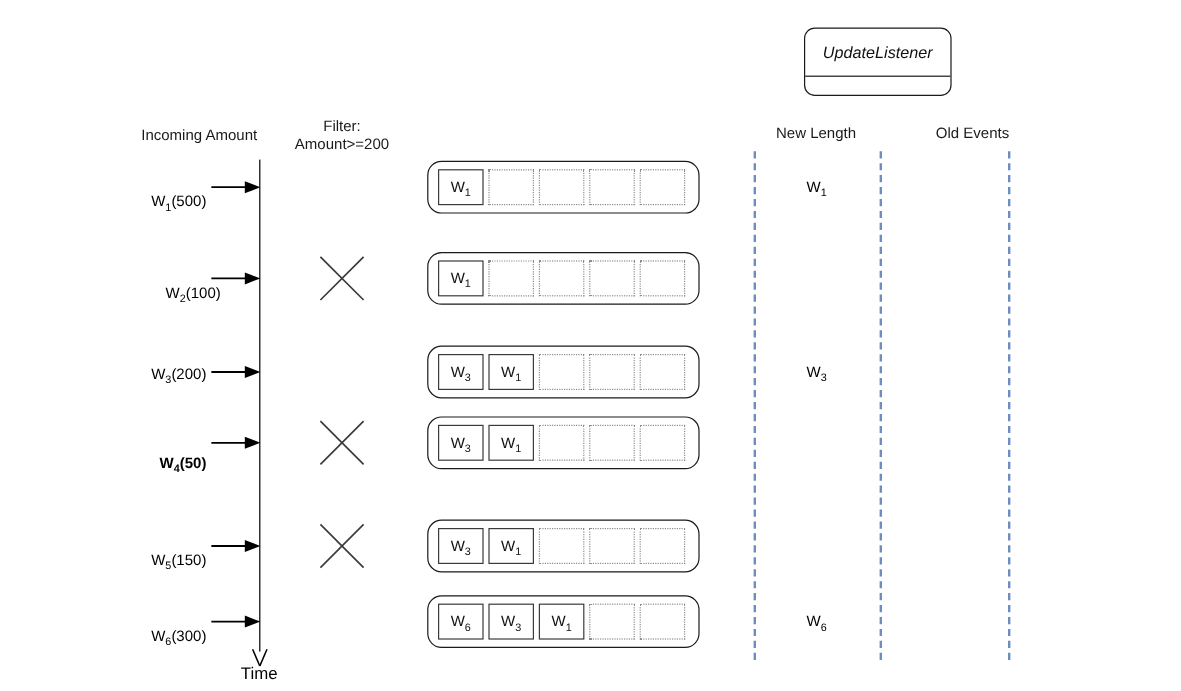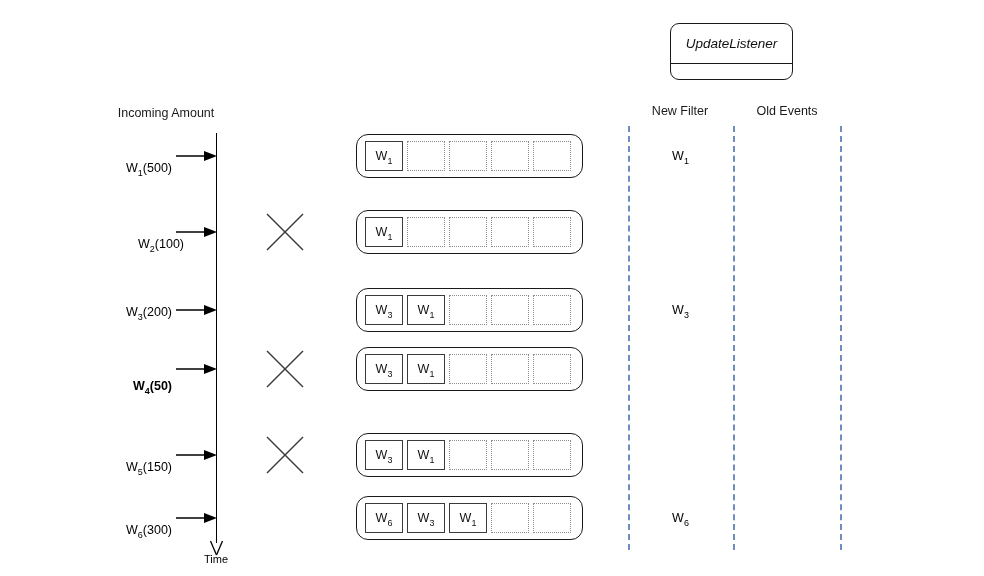--- a/index.html
+++ b/index.html
@@ -48,21 +48,21 @@
     color: #111;
   }
   .listener-body { height: 16px; }
 
   
   .timeline-axis {
     width: 0;
     border-left: 1.7px solid #000;
   }
   .time-label {
-    font-size: 11px;
+    font-size: 14px;
     text-align: center;
     white-space: nowrap;
   }
 
   
   .ev-label {
     font-size: 12.5px;
     white-space: nowrap;
     text-align: right;
     line-height: 14px;
@@ -122,25 +122,29 @@
 
 <div id="canvas">
 
   <div class="abs listener-box" style="left:670px; top:23px; width:123px; height:57px;">
     <div class="listener-title">UpdateListener</div>
     <div class="listener-body"></div>
   </div>
 
   <div class="abs col-head" style="left:105px; top:106px; width:122px;">Incoming Amount</div>
 
-
-
-  <div class="abs col-head" style="left:626px; top:104px; width:108px;">New Filter</div>
-
-  <div class="abs col-head" style="left:733px; top:104px; width:108px;">Old Events</div>
+  <div class="abs" style="left:230px; top:98px; width:110px;">
+    <div class="col-head">Filter:</div>
+    <div class="col-head">Amount&gt;=200</div>
+  </div>
+
+
+  <div class="abs col-head" style="left:626px; top:104px; width:108px;">New Length</div>
+
+  <div class="abs col-head" style="left:733px; top:104px; width:108px;text-align:right;">Old Events</div>
 
   <div class="abs timeline-axis" style="left:216px; top:133px; height:410px;"></div>
   <div class="abs" style="left:208px; top:536px;">
     <svg width="17" height="20" viewBox="0 0 17 20">
       <path d="M8.5 19 L2.5 5" stroke="#000" stroke-width="1.3" fill="none"></path>
       <path d="M8.5 19 L14.5 5" stroke="#000" stroke-width="1.3" fill="none"></path>
     </svg>
   </div>
   <div class="abs time-label" style="left:186px; top:553px; width:60px;">Time</div>
 

